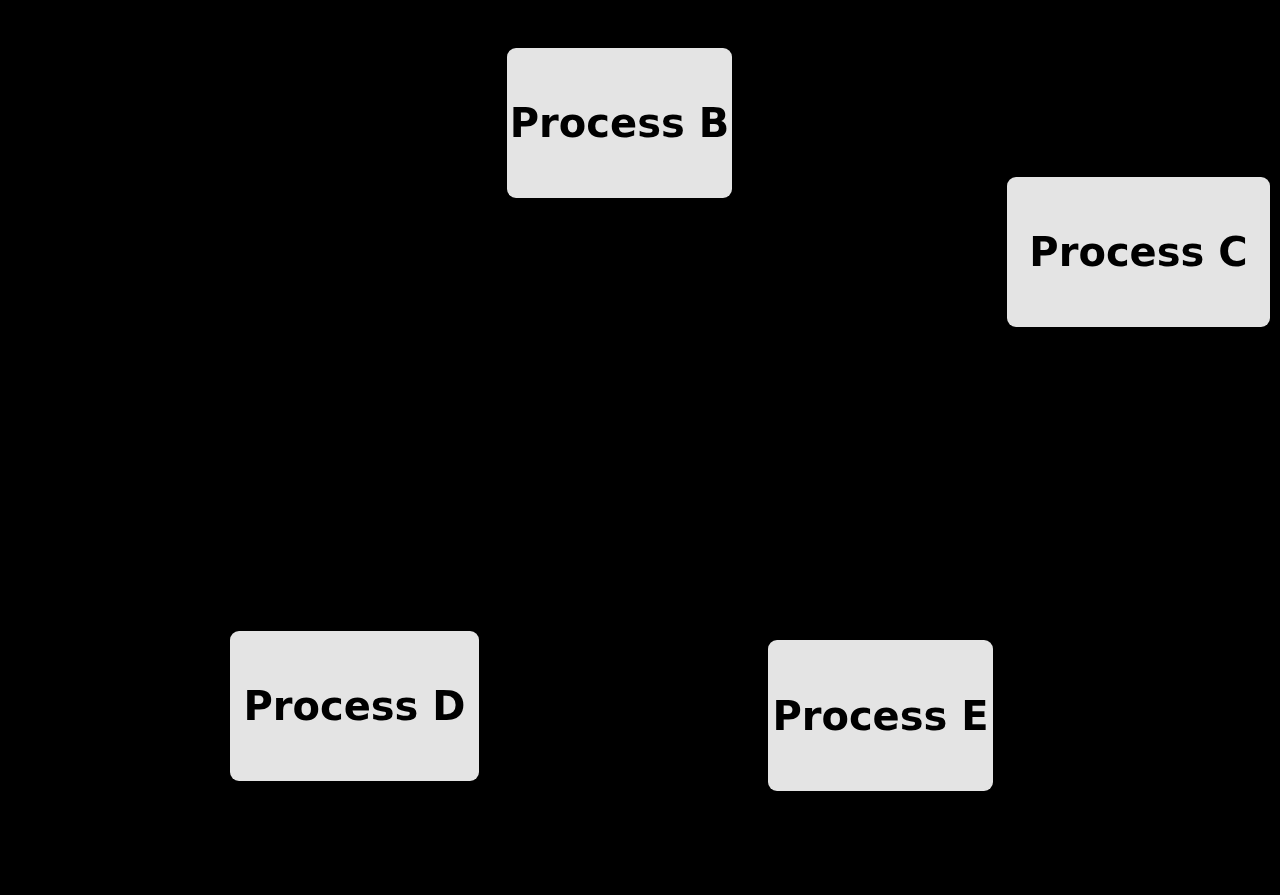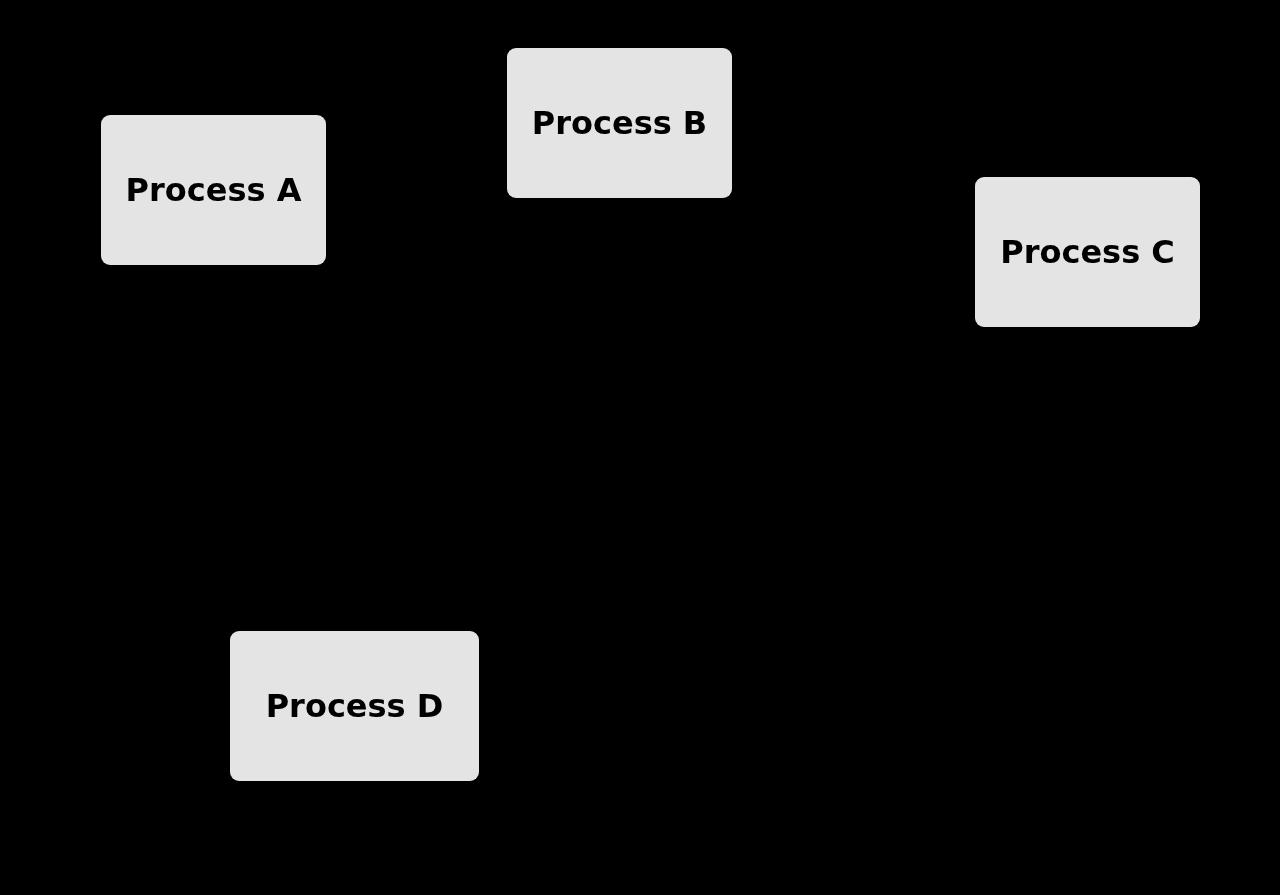--- a/index.html
+++ b/index.html
@@ -21,43 +21,43 @@
     display: flex;
     align-items: center;
     justify-content: center;
     background: #e4e4e4;
     border-radius: 9px;
     box-shadow: 2px 3px 3px rgba(0,0,0,0.55);
   }
   .process-label {
     font-family: "DejaVu Sans", sans-serif;
     font-weight: bold;
-    font-size: 32px;
+    font-size: 40px;
     line-height: 1;
     color: #000000;
     letter-spacing: 0px;
     white-space: nowrap;
     user-select: none;
   }
 </style>
 </head>
 <body>
 
 <div id="canvas">
 
-  <div class="process-node" style="left:101px; top:115px; width:225px; height:150px;">
-    <span class="process-label">Process A</span>
-  </div>
 
   <div class="process-node" style="left:507px; top:48px; width:225px; height:150px;">
     <span class="process-label">Process B</span>
   </div>
 
-  <div class="process-node" style="left:975px; top:177px; width:225px; height:150px;">
+  <div class="process-node" style="left:1007px; top:177px; width:263px; height:150px;">
     <span class="process-label">Process C</span>
   </div>
 
   <div class="process-node" style="left:230px; top:631px; width:249px; height:150px;">
     <span class="process-label">Process D</span>
   </div>
 
+  <div class="process-node" style="left:768px; top:640px; width:225px; height:151px;">
+    <span class="process-label">Process E</span>
+  </div>
 
 </div>
 
 </body></html>

